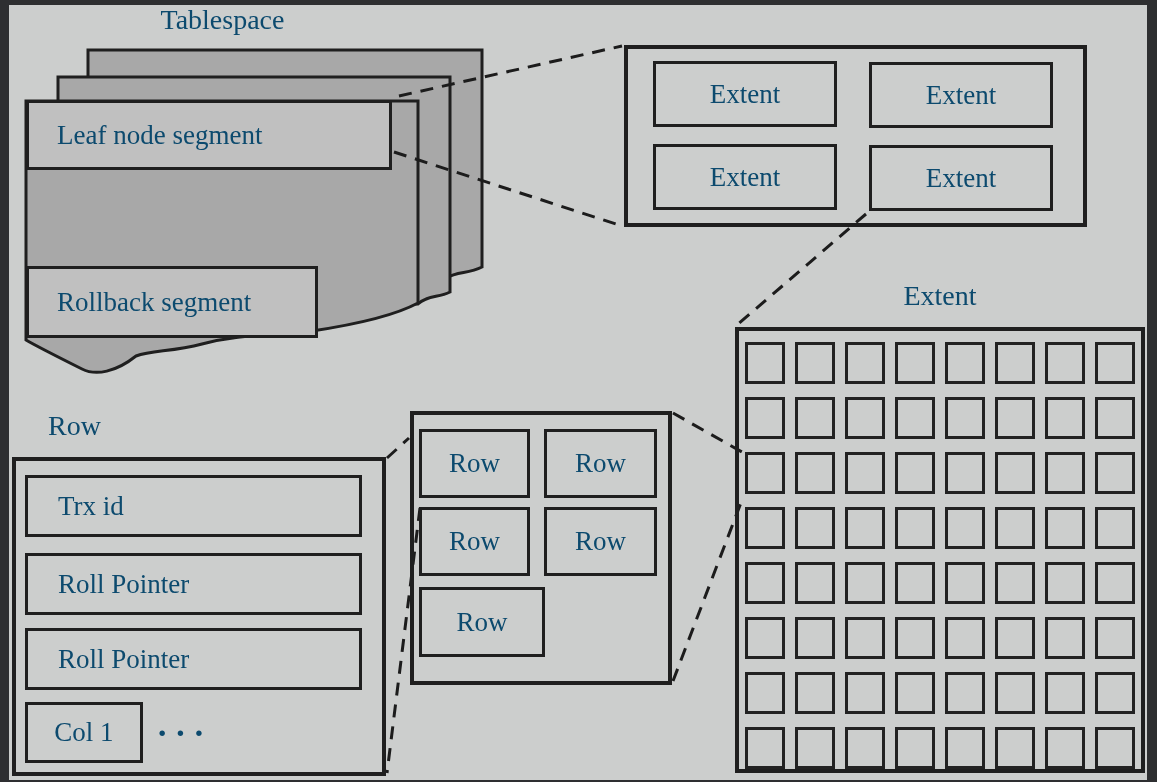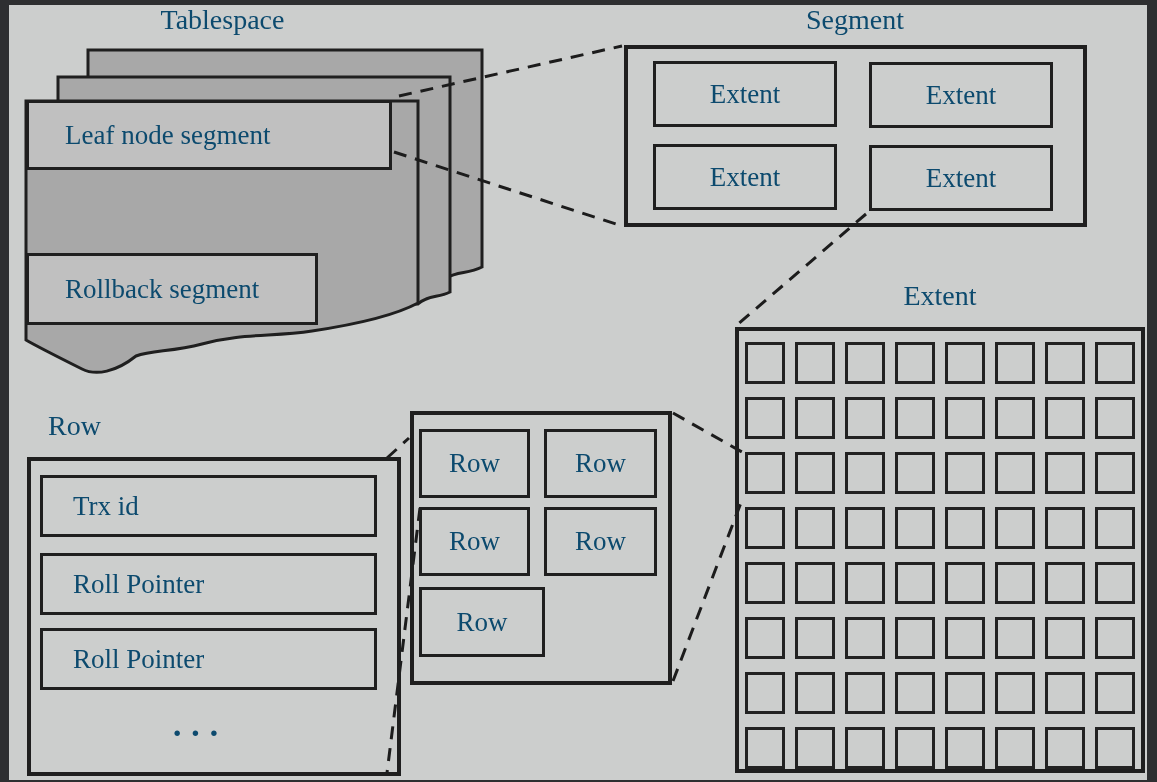--- a/index.html
+++ b/index.html
@@ -27,21 +27,21 @@
   .lbl.left-align{text-align:left;}
 
   .box{
     position:absolute;box-sizing:border-box;z-index:2;
     border:3px solid #1f1f1f;background:#cccecd;
     display:flex;align-items:center;
     font-size:27px;line-height:27px;white-space:nowrap;
   }
   .box.outer{border-width:4px;background:transparent;z-index:2;}
   .box.sheetbox{background:#c0c0c0;}
-  .box.pad{padding-left:36px;}
+  .box.pad{padding-left:28px;}
   .box.center{justify-content:center;}
 
   .grid{
     position:absolute;left:0;top:0;right:0;bottom:0;
     display:grid;
     grid-template-columns:repeat(8,40px);
     grid-auto-rows:42px;
     column-gap:10px;row-gap:13px;
     padding:11px 0 0 6px;
   }
@@ -70,28 +70,27 @@
       <line x1="394" y1="152" x2="622" y2="226"></line>
       <line x1="866" y1="214" x2="737" y2="325"></line>
       <line x1="673" y1="413" x2="742" y2="452"></line>
       <line x1="673" y1="681" x2="742" y2="500"></line>
       <line x1="387" y1="458" x2="409" y2="438"></line>
       <line x1="420" y1="508" x2="387" y2="773"></line>
     </g>
   </svg>
 
   <div class="lbl" style="left:115px;top:5px;width:215px;">Tablespace</div>
-  <div class="lbl" style="left:755px;top:5px;width:200px;">Segment</div>
   <div class="lbl" style="left:840px;top:281px;width:200px;">Extent</div>
   <div class="lbl left-align" style="left:48px;top:411px;width:120px;">Row</div>
 
   <div class="box sheetbox pad" style="left:26px;top:100px;width:366px;height:70px;">
     <span>Leaf node segment</span>
   </div>
-  <div class="box sheetbox pad" style="left:26px;top:253px;width:292px;height:72px;">
+  <div class="box sheetbox pad" style="left:26px;top:266px;width:292px;height:72px;">
     <span>Rollback segment</span>
   </div>
 
   <div class="box outer" style="left:624px;top:45px;width:463px;height:182px;">
     <div class="box center" style="left:25px;top:12px;width:184px;height:66px;">
       <span>Extent</span>
     </div>
     <div class="box center" style="left:241px;top:13px;width:184px;height:66px;">
       <span>Extent</span>
     </div>
@@ -183,29 +182,32 @@
       <span>Row</span>
     </div>
     <div class="box center" style="left:130px;top:92px;width:113px;height:69px;">
       <span>Row</span>
     </div>
     <div class="box center" style="left:5px;top:172px;width:126px;height:70px;">
       <span>Row</span>
     </div>
   </div>
 
-  <div class="box outer" style="left:27px;top:457px;width:374px;height:319px;text-align:center;">
+  <div class="box outer" style="left:12px;top:457px;width:374px;height:319px;text-align:center;">
     <div class="box pad" style="left:9px;top:14px;width:337px;height:62px;padding-left:30px;">
       <span>Trx id</span>
     </div>
     <div class="box pad" style="left:9px;top:92px;width:337px;height:62px;padding-left:30px;">
       <span>Roll Pointer</span>
     </div>
     <div class="box pad" style="left:9px;top:167px;width:337px;height:62px;padding-left:30px;">
       <span>Roll Pointer</span>
+    </div>
+    <div class="box center" style="left:9px;top:241px;width:118px;height:61px;">
+      <span>Col 1</span>
     </div>
     <div class="dots" style="left:120px;top:241px;width:96px;height:61px;">···</div>
   </div>
 
   <div class="frame top"></div>
   <div class="frame left"></div>
   <div class="frame right"></div>
   <div class="frame bottom"></div>
 </div>
 

